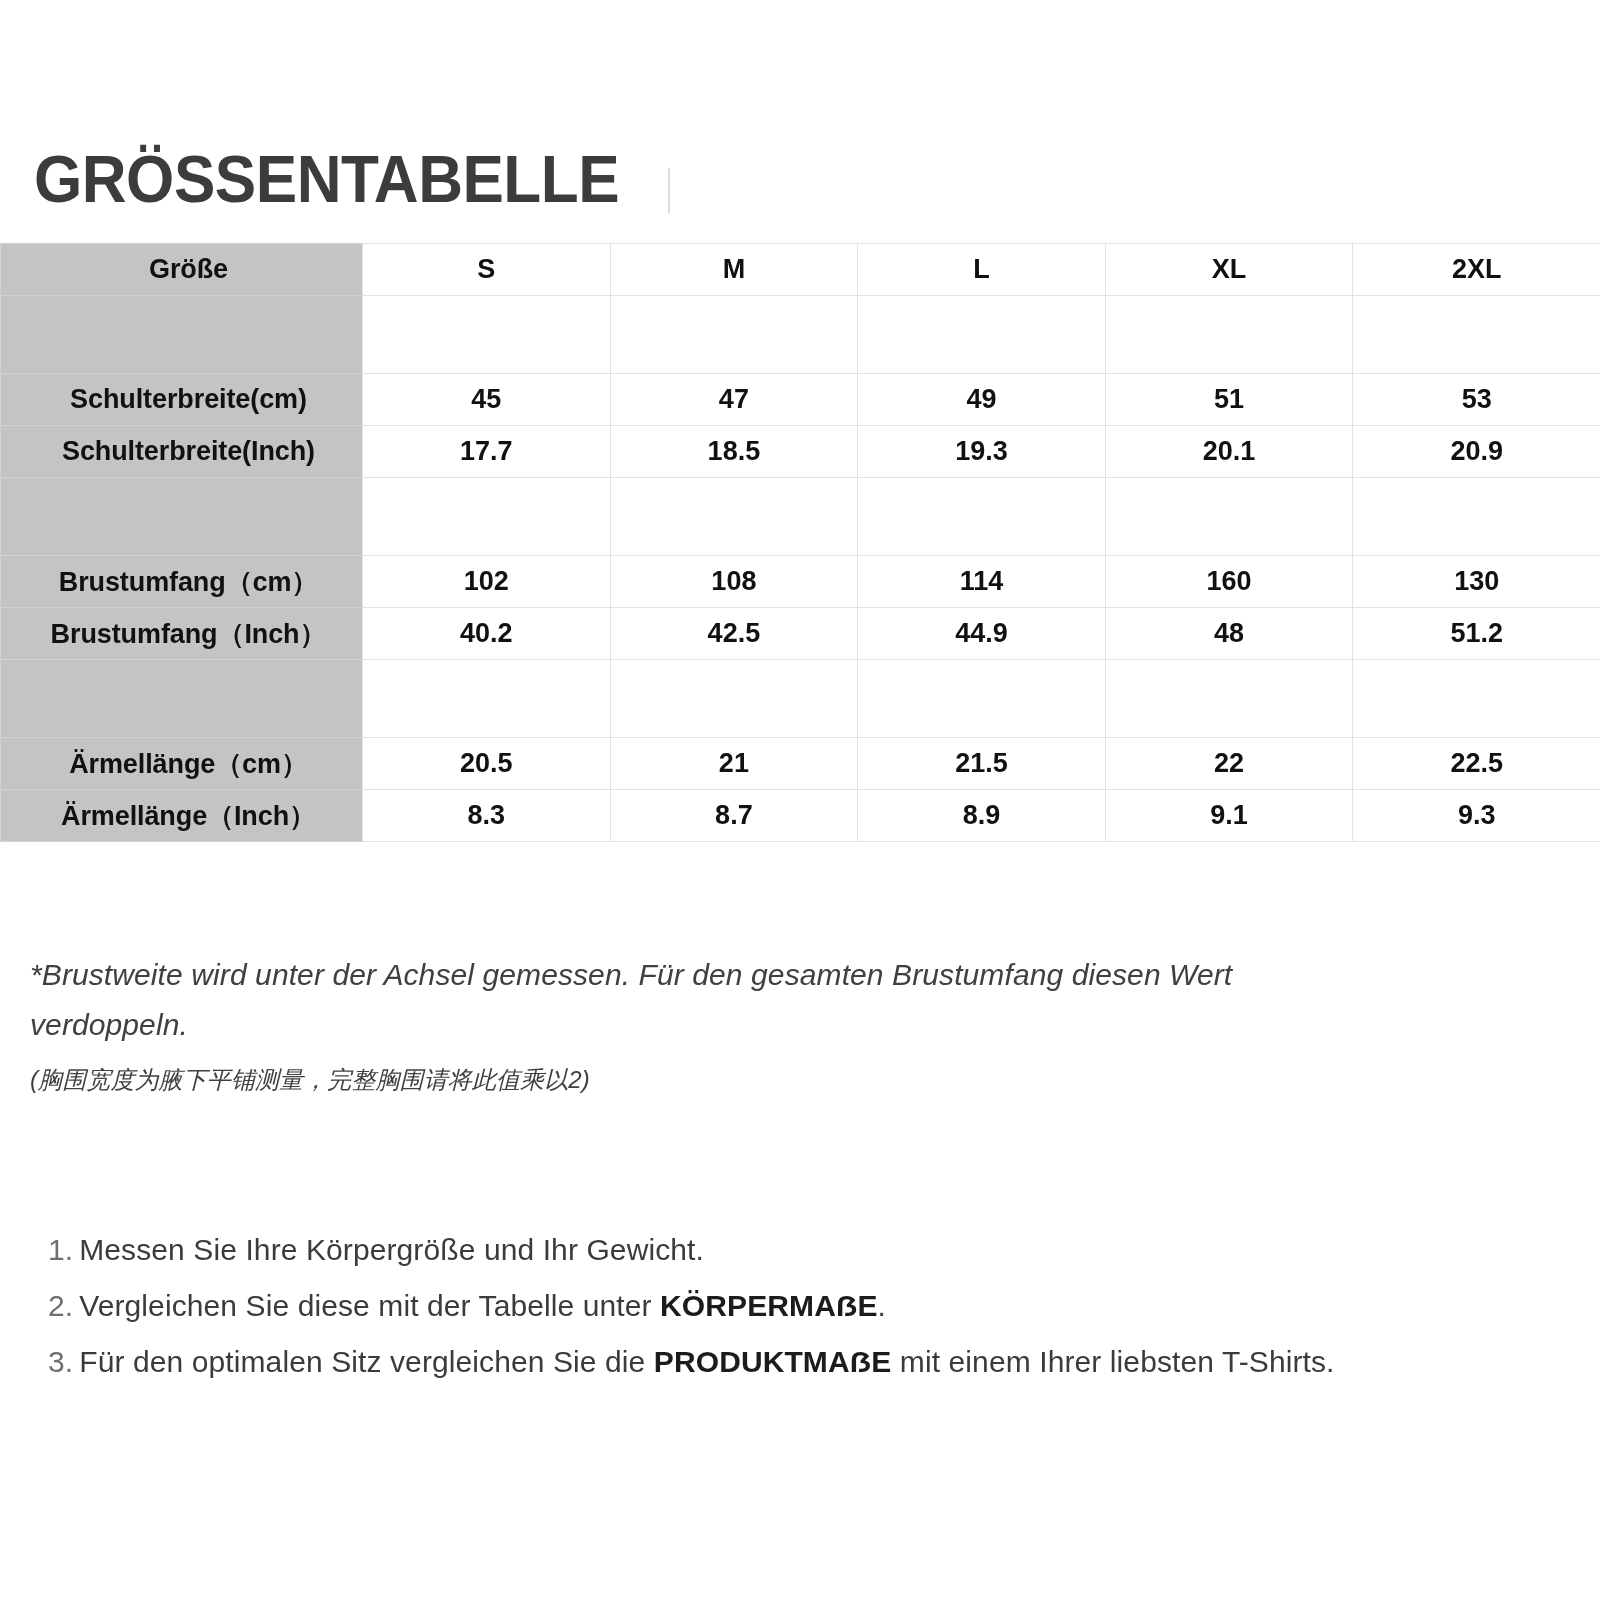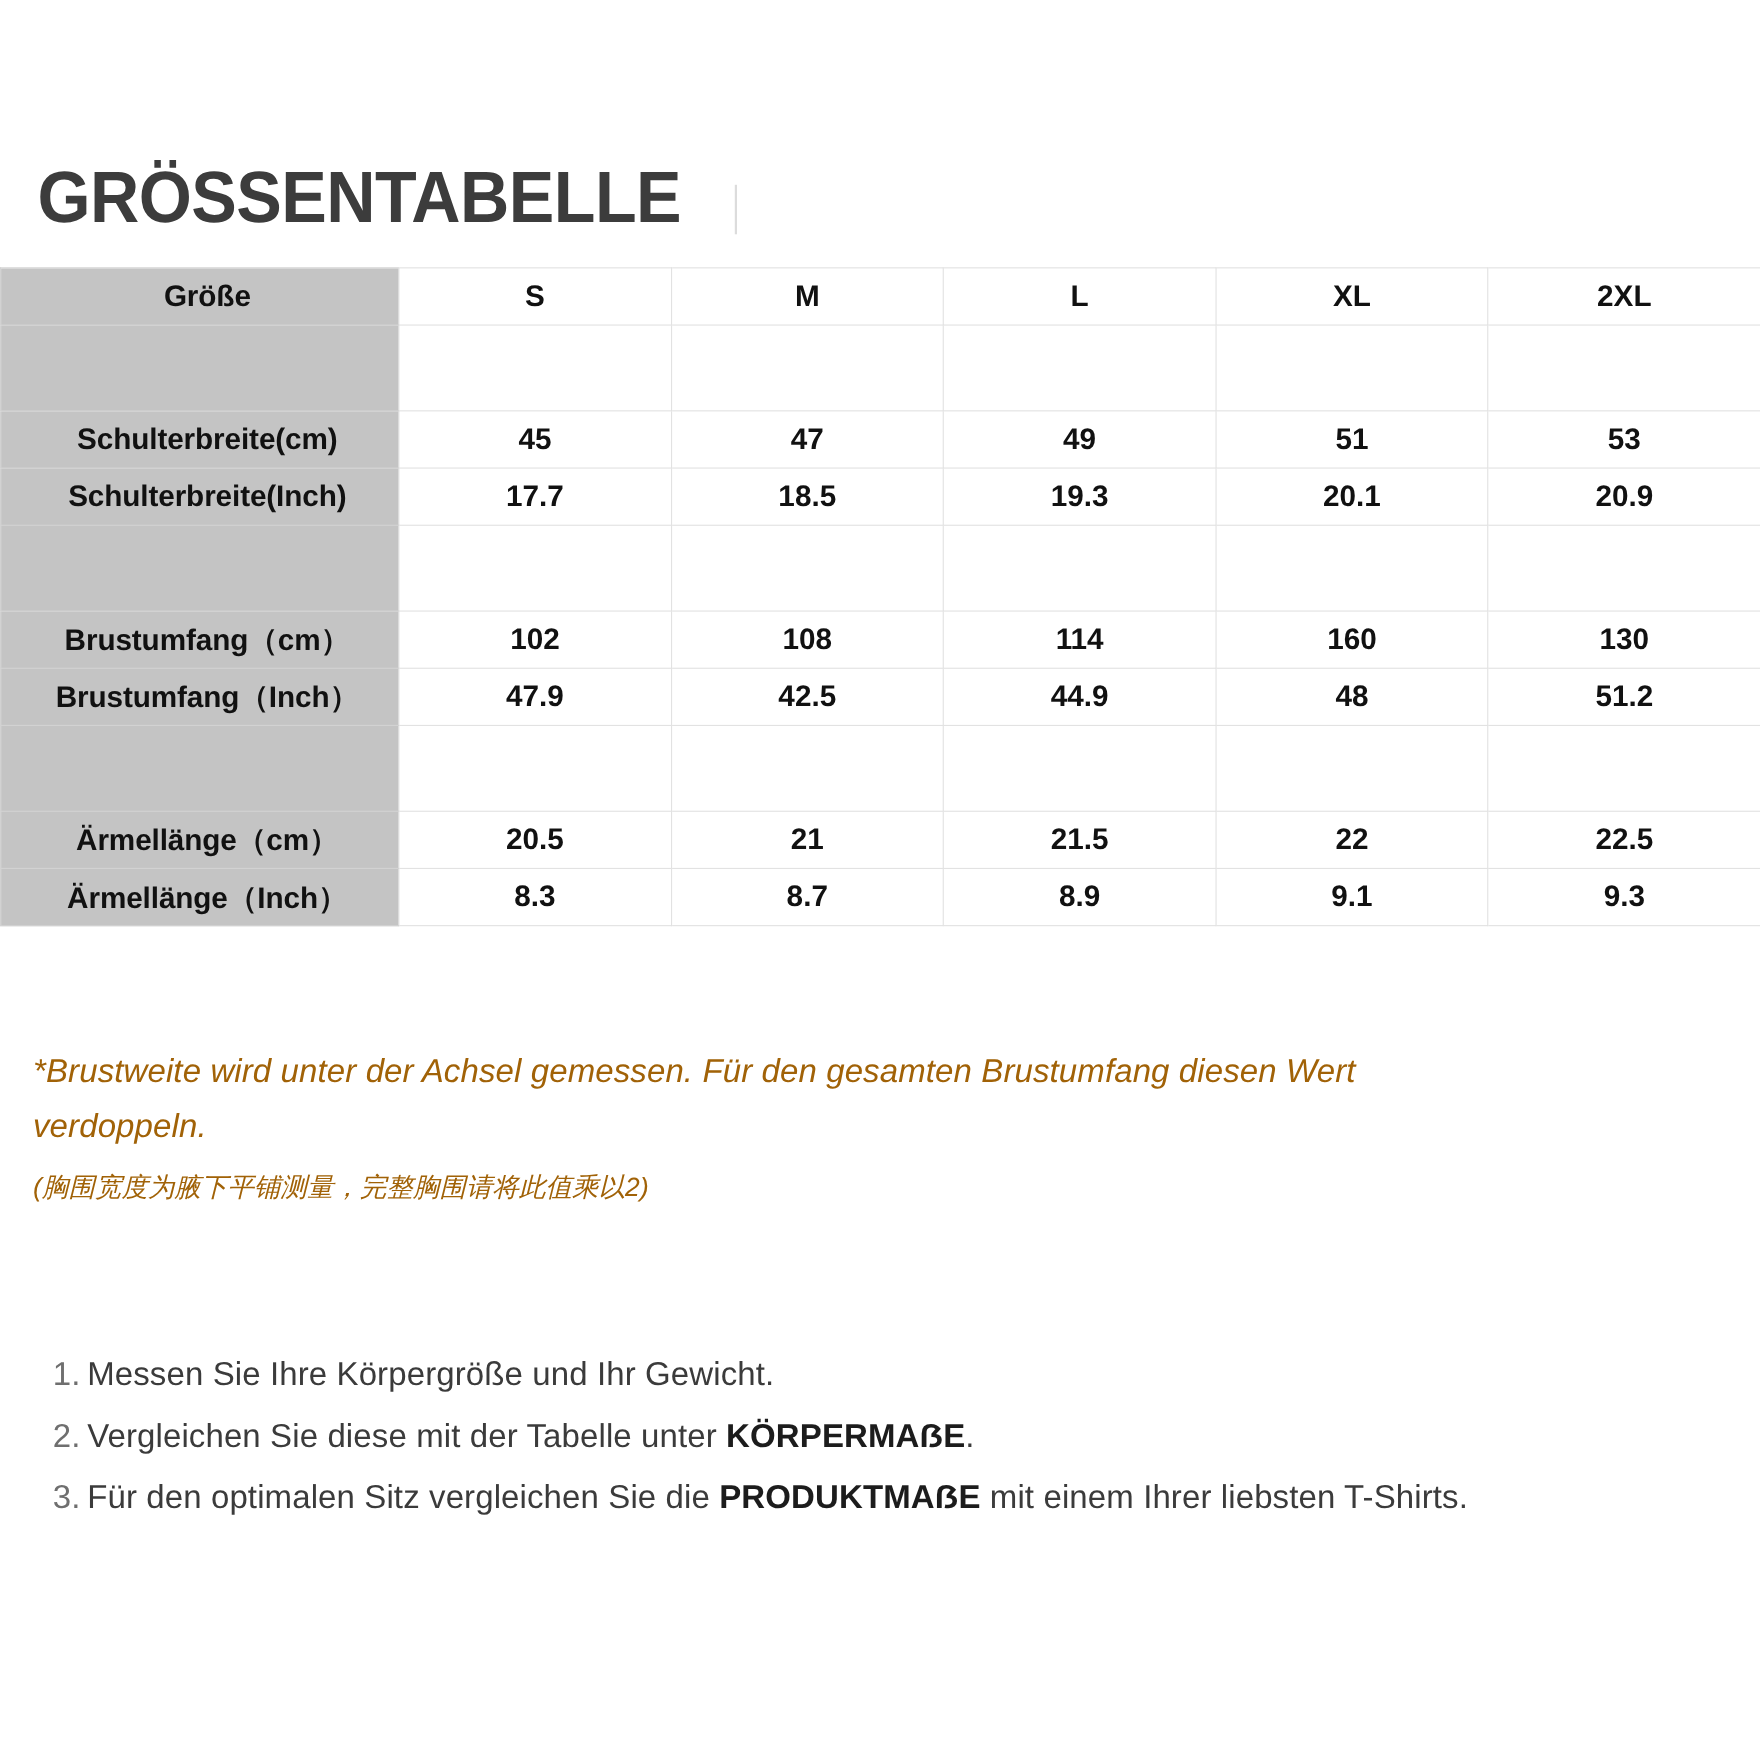--- a/index.html
+++ b/index.html
@@ -94,21 +94,21 @@
 
   
   .footnote {
     position: absolute;
     left: 30px;
     top: 950px;
     width: 1320px;
     font-size: 30px;
     line-height: 50px;
     font-style: italic;
-    color: #a16207;
+    color: #404040;
     letter-spacing: 0.1px;
   }
   .footnote .cn {
     display: block;
     margin-top: 8px;
     font-size: 24px;
     line-height: 44px;
   }
 
   
@@ -207,21 +207,21 @@
         <tr class="">
           <td class="label">Brustumfang（cm）</td>
           <td class="val">102</td>
           <td class="val">108</td>
           <td class="val">114</td>
           <td class="val">160</td>
           <td class="val">130</td>
         </tr>
         <tr class="">
           <td class="label">Brustumfang（Inch）</td>
-          <td class="val">47.9</td>
+          <td class="val">40.2</td>
           <td class="val">42.5</td>
           <td class="val">44.9</td>
           <td class="val">48</td>
           <td class="val">51.2</td>
         </tr>
         <tr class="spacer">
           <td class="label"></td>
           <td class="val"></td>
           <td class="val"></td>
           <td class="val"></td>

